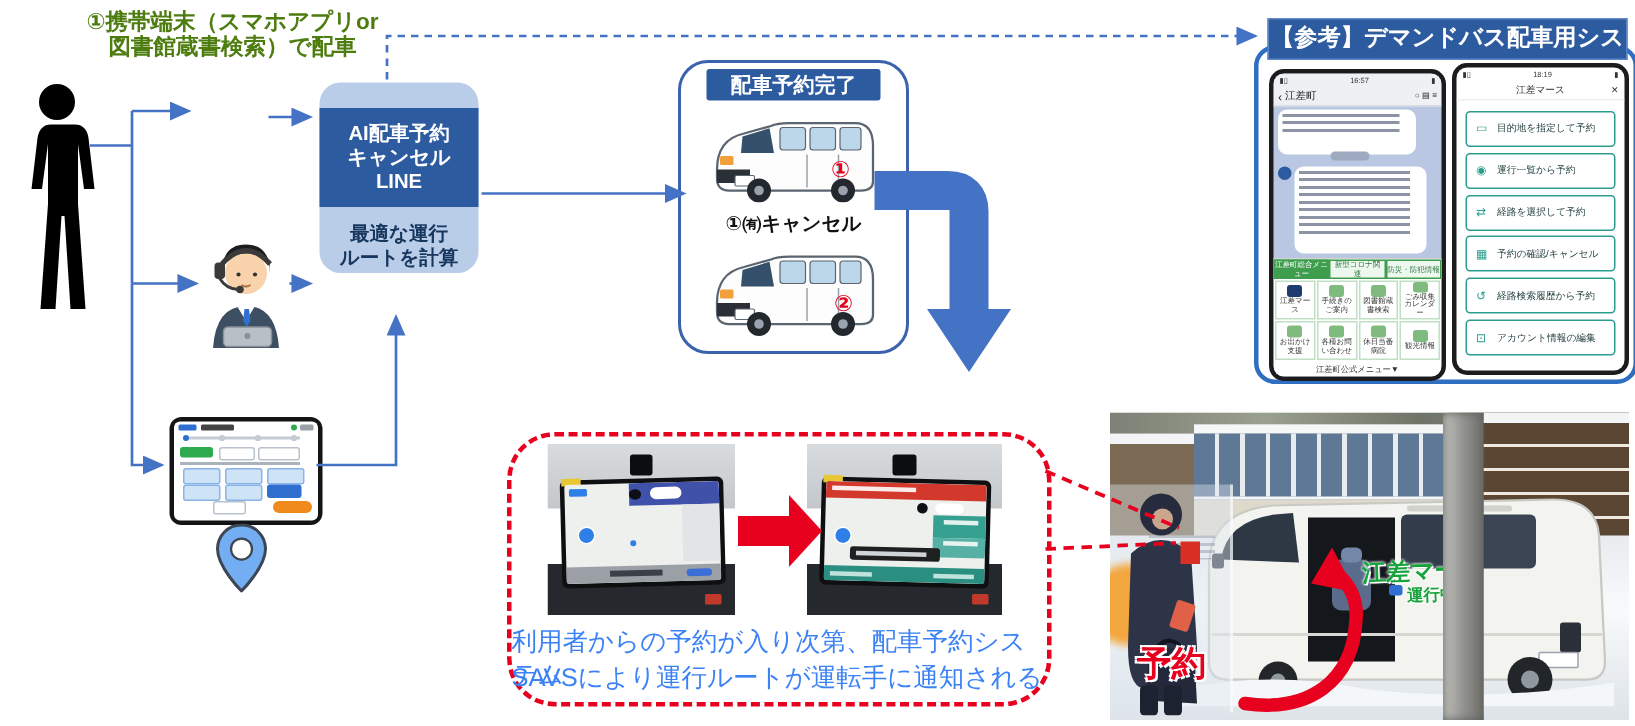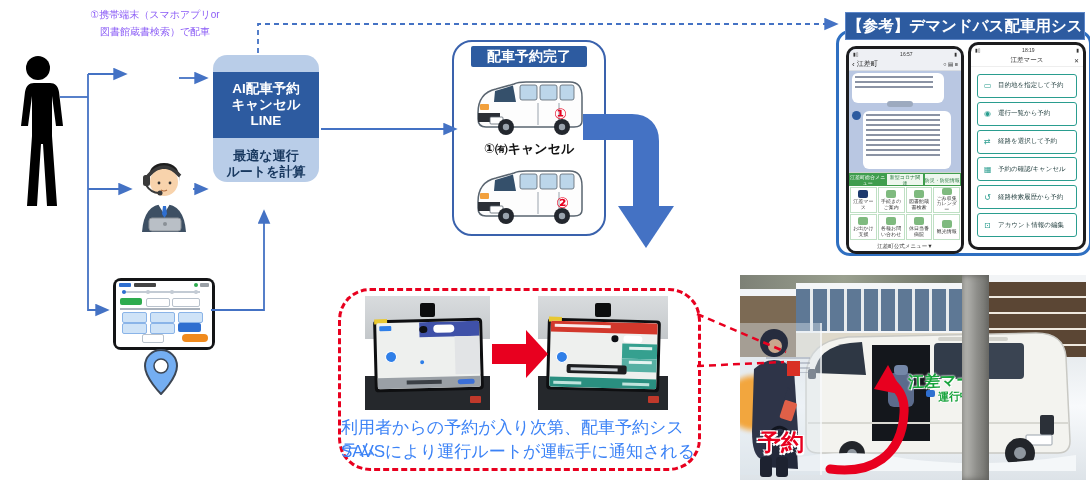--- a/index.html
+++ b/index.html
@@ -1,21 +1,21 @@
 <!DOCTYPE html>
 <html><head>
 <meta charset="utf-8">
 <style>
   html,body{margin:0;padding:0;background:#fff;}
   #canvas{position:relative;width:1090px;height:484px;background:#ffffff;overflow:hidden;
           font-family:"Liberation Sans","DejaVu Sans",sans-serif;}
   .abs{position:absolute;}
   .ctr{text-align:center;}
   
-  .toplabel{font-size:10px;font-weight:400;color:#8b5cf6;line-height:17px;}
+  .toplabel{font-size:15px;font-weight:700;color:#4d7c0f;line-height:17px;}
   .phoneframe{border:2.5px solid #2f2f2f;border-radius:8px;background:#fff;}
   .line-logo{background:#06c755;border-radius:7px;color:#fff;font-weight:bold;font-size:8px;
              display:flex;align-items:center;justify-content:center;}
   .savs{background:#b9cde8;border-radius:14px;}
   .savs-band{margin-top:17px;height:66px;background:#2d5ba0;display:flex;flex-direction:column;
              justify-content:center;}
   .savs-band div{color:#fff;font-weight:bold;font-size:13.5px;line-height:16px;text-align:center;}
   .savs-body{margin-top:10px;color:#17375e;font-weight:bold;font-size:13px;line-height:16px;text-align:center;}
   
   .resultbox{border:2.5px solid #3a62ad;border-radius:20px;background:#fff;}

